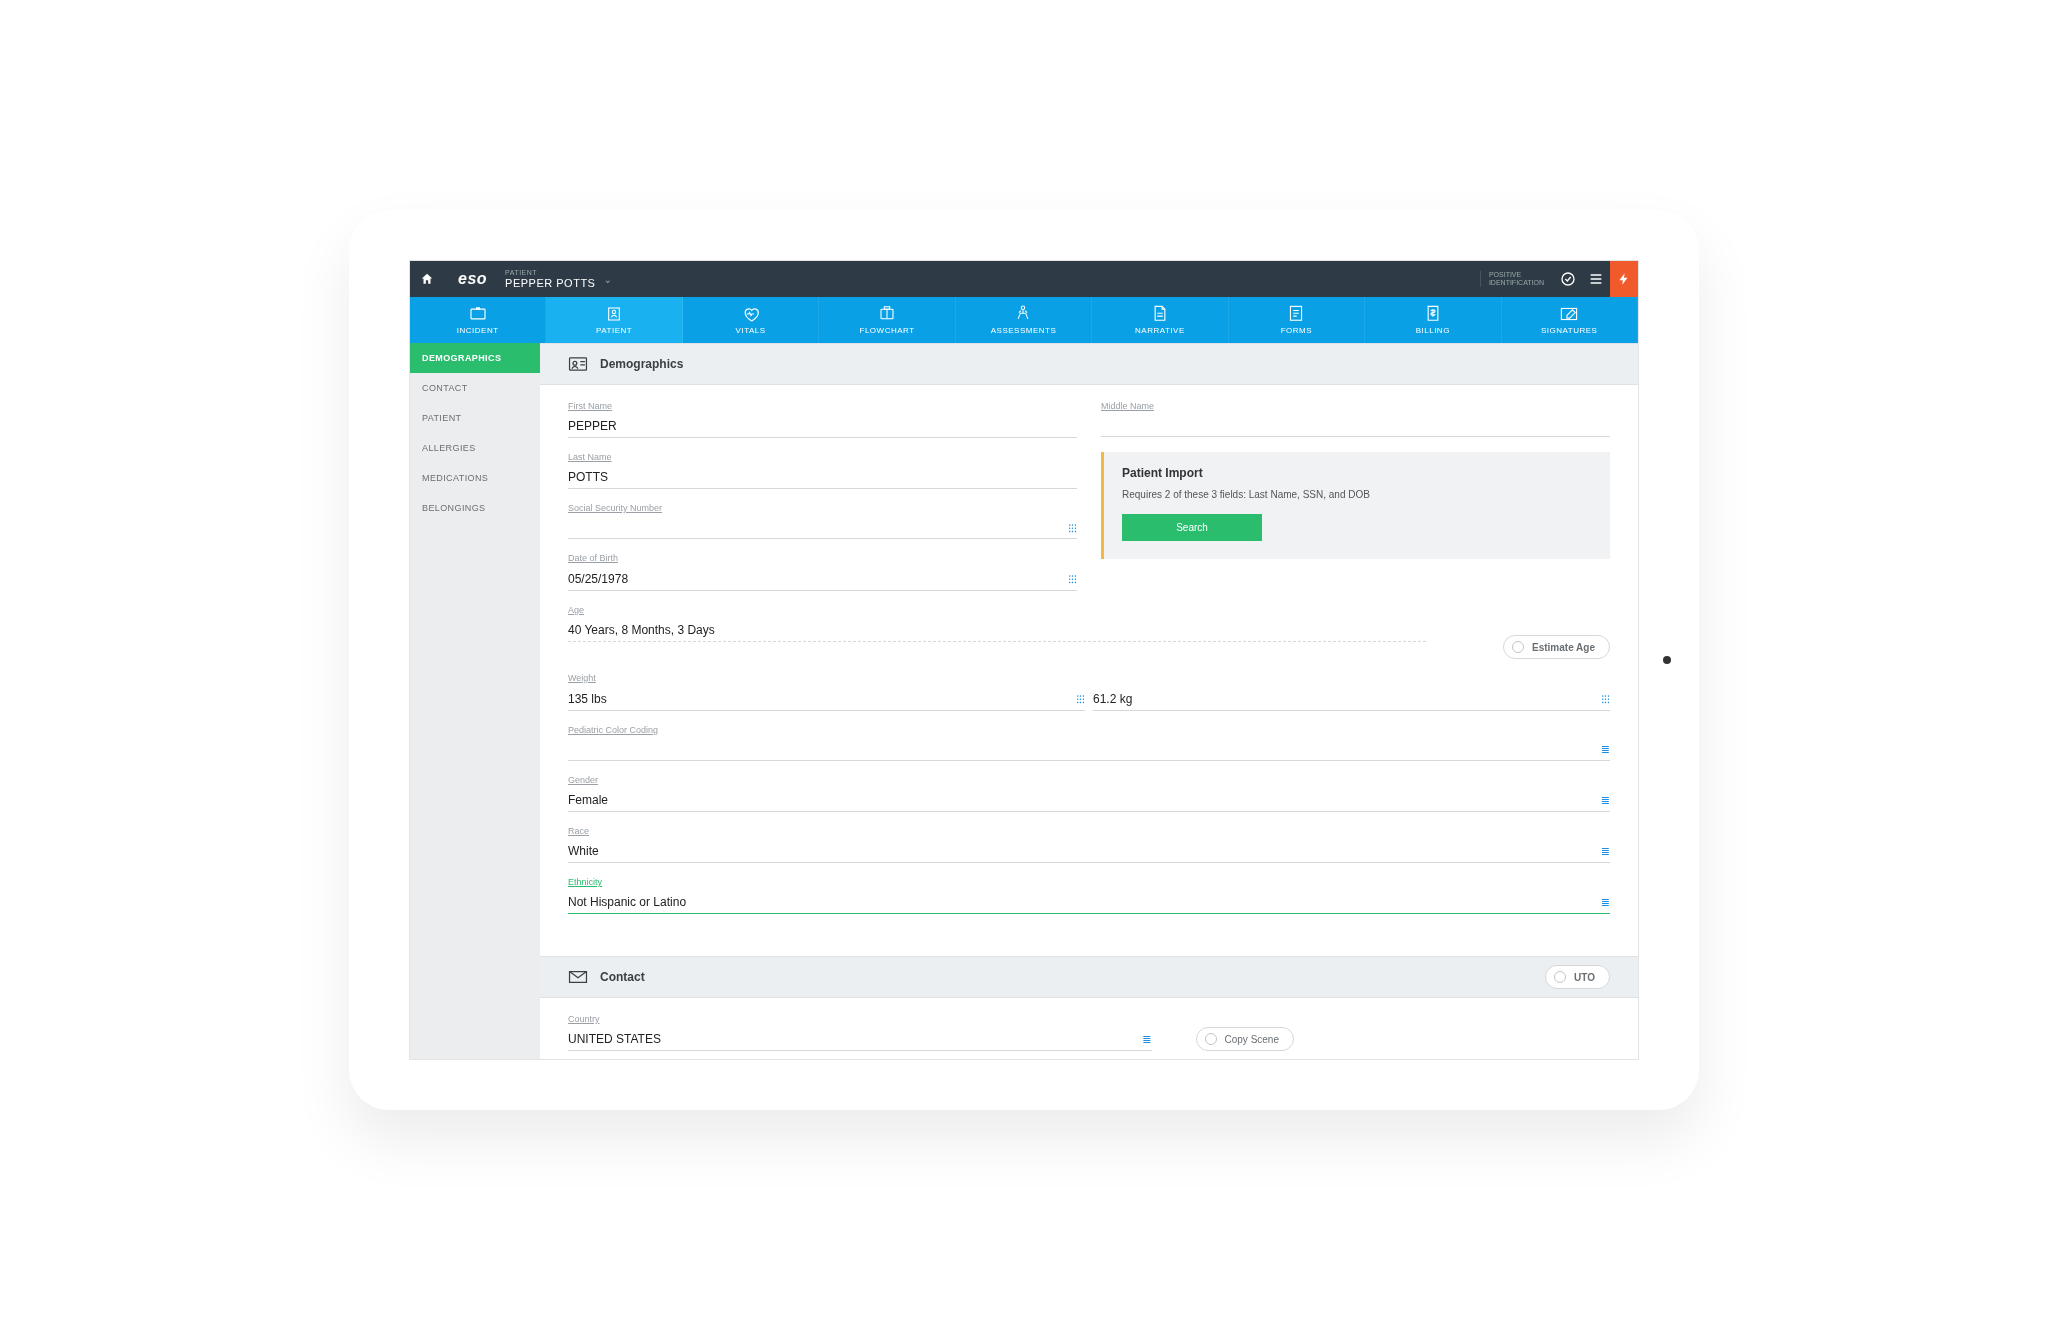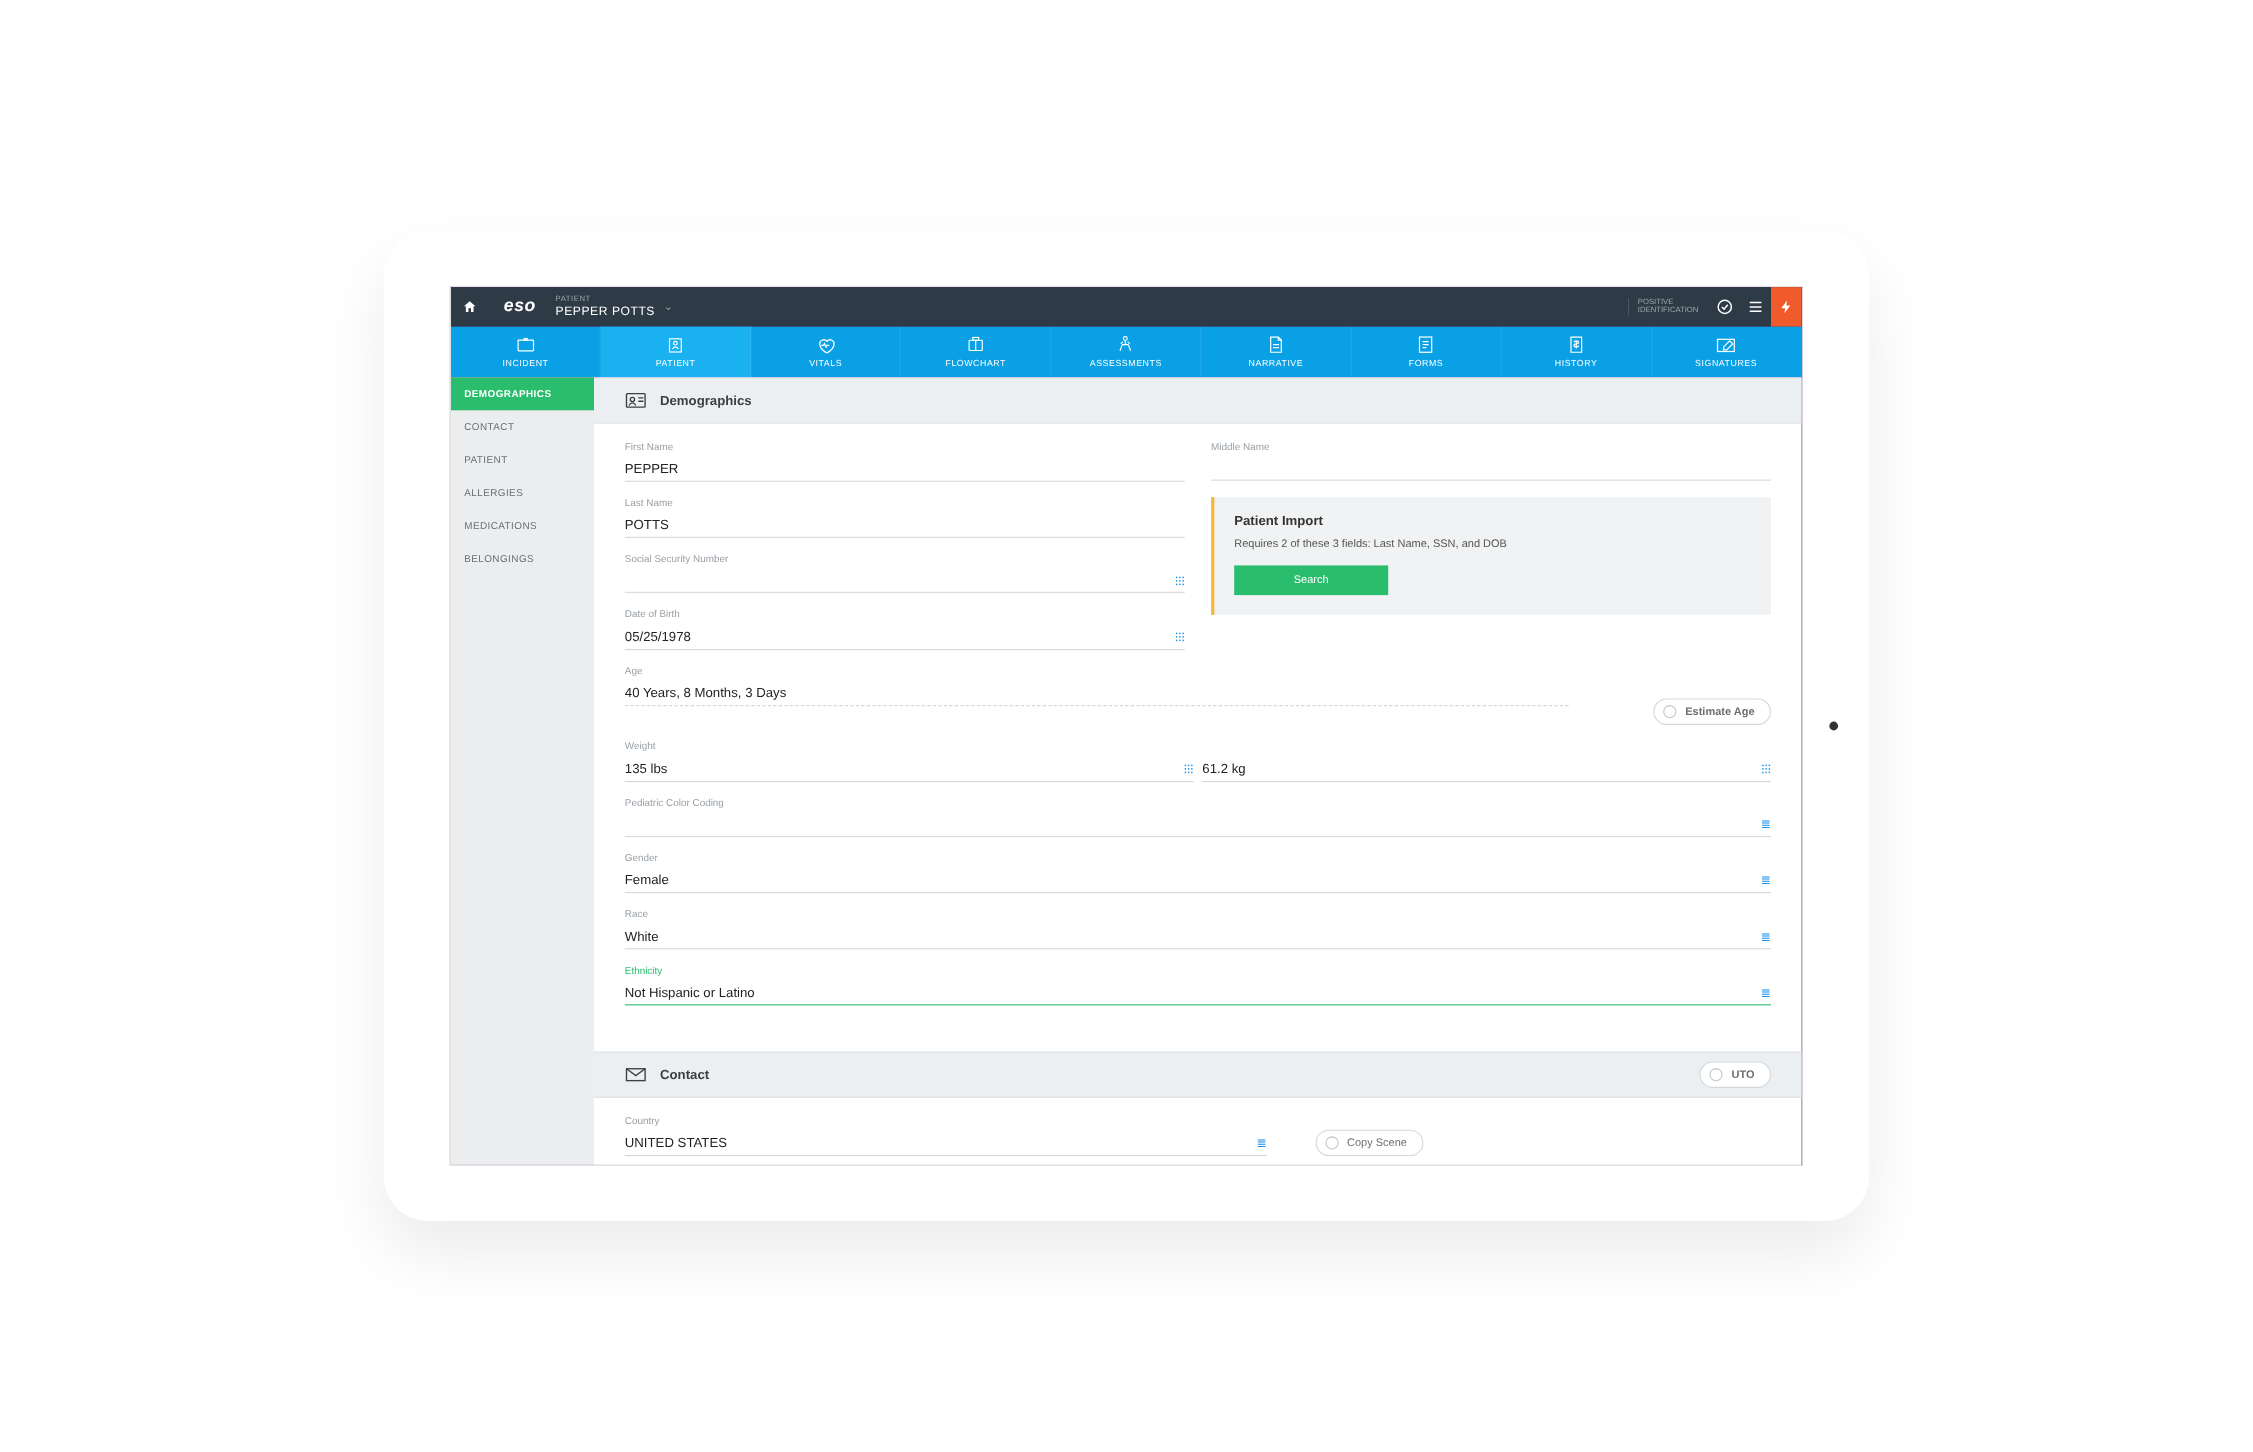--- a/index.html
+++ b/index.html
@@ -71,21 +71,21 @@
   font-size:12px; color:#3a3f44; font-weight:600;
 }
 .section-head .sico { width:20px; margin-right:12px; color:#3a3f44;}
 .section-head .right { margin-left:auto; }
 
 .form-area { padding: 16px 28px 28px 28px; }
 .row { display:flex; gap: 24px; }
 .col { flex:1; min-width:0; }
 
 .field { margin-bottom: 14px; }
-.field .lbl { font-size:9px; color:#9aa0a6; margin-bottom:4px; }
+.field .lbl { font-size:9px; color:#9aa0a6; margin-bottom:4px;text-decoration:underline; }
 .field .val {
   font-size:12px; color:#222; padding: 4px 0;
   border-bottom: 1px solid #d5d8da;
   display:flex; align-items:center;
 }
 .field .val.empty { height: 22px; }
 .field .val .keypad { margin-left:auto; color:#1a8fe3; font-size:11px; cursor:pointer;}
 .field .val .menu { margin-left:auto; color:#1a8fe3; font-size:11px; cursor:pointer;}
 .field.focus .lbl { color:#2bbd6e; }
 .field.focus .val { border-bottom-color:#2bbd6e; }
@@ -223,21 +223,21 @@
           </span>
         <span>FORMS</span>
       </div>
       <div class="tab">
         <span class="ico">
             <svg width="16" height="18" viewBox="0 0 22 26" fill="none" stroke="#fff" stroke-width="1.6">
               <path d="M4 2h14v20H4z"></path>
               <path d="M11 7v10M8 9c0-1 1-2 3-2s3 1 3 2-1 2-3 2-3 1-3 2 1 2 3 2 3-1 3-2"></path>
             </svg>
           </span>
-        <span>HISTORY</span>
+        <span>BILLING</span>
       </div>
       <div class="tab">
         <span class="ico">
             <svg width="18" height="14" viewBox="0 0 26 20" fill="none" stroke="#fff" stroke-width="1.6">
               <rect x="2" y="2" width="22" height="16"></rect>
               <path d="M18 4l4 4-8 8h-4v-4z"></path>
             </svg>
           </span>
         <span>SIGNATURES</span>
       </div>

